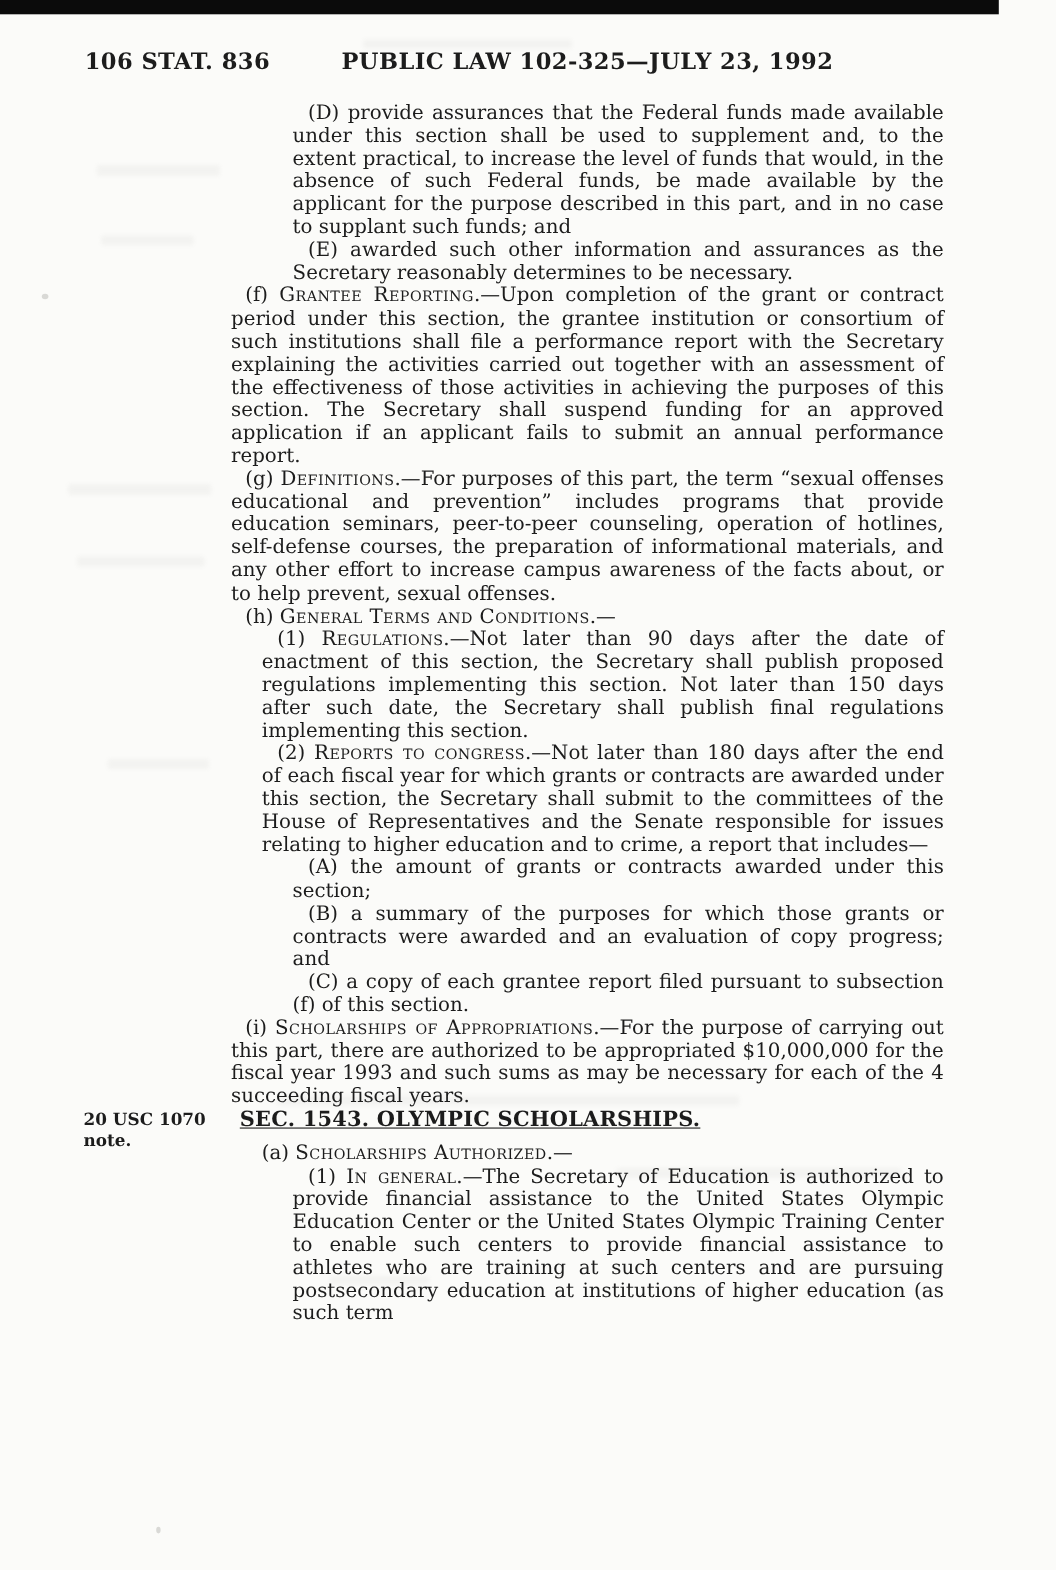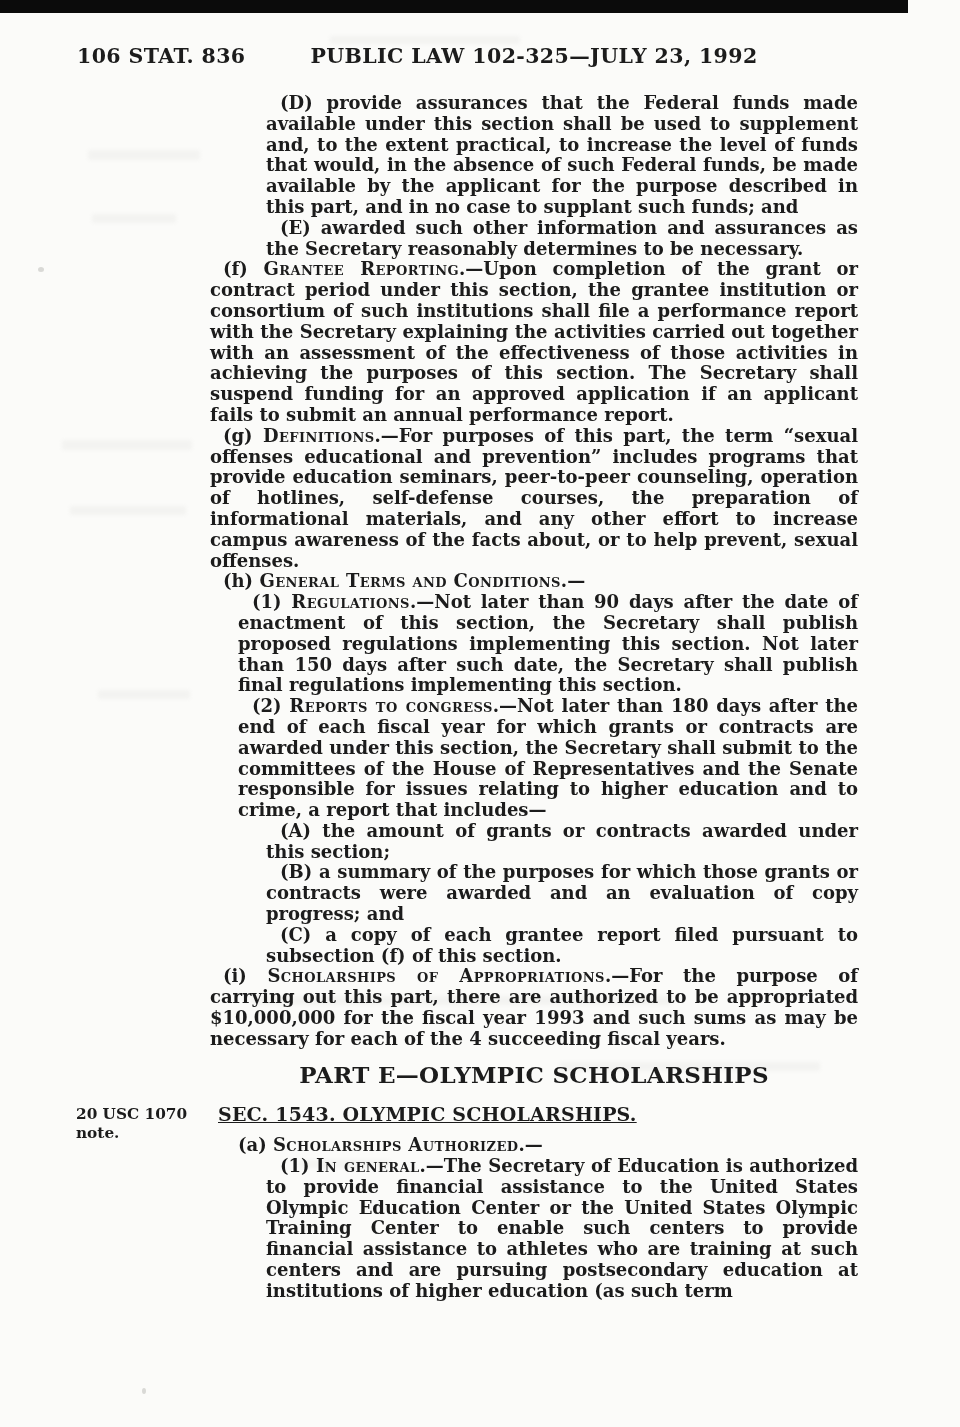--- a/index.html
+++ b/index.html
@@ -15,21 +15,21 @@
   }
   .top-bar{position:absolute;top:0;left:0;width:960px;height:13px;background:#0b0b0b;}
   .page-header{position:absolute;top:44px;left:0;width:960px;height:26px;font-weight:bold;font-size:20.5px;}
   .stat-cite{position:absolute;left:77px;top:0;letter-spacing:0.4px;white-space:nowrap;}
   .law-title{position:absolute;left:210px;width:648px;top:0;text-align:center;letter-spacing:0.4px;white-space:nowrap;}
   .body-col{
     position:absolute;left:210px;top:93px;width:648px;
     font-size:18px;line-height:20.8px;text-align:justify;
     text-justify:inter-word;
   }
-  .para{text-indent:13px;font-weight:bold;}
+  .para{text-indent:13px;}
   .para.lv1{margin-left:28px;text-indent:14px;}
   .para.lv2{margin-left:56px;text-indent:14px;}
   .para.ni{text-indent:0;}
   .sc{font-variant:small-caps;letter-spacing:0.4px;}
   .part-heading{
     margin:15px 0 19px;text-align:center;text-indent:0;
     font-weight:bold;font-size:23px;letter-spacing:0.3px;
   }
   .sec-wrap{position:relative;margin:0 0 10px;text-decoration:underline;}
   .sec-heading{margin:0;font-weight:bold;font-size:19px;letter-spacing:0.2px;text-indent:8px;text-align:left;}
@@ -73,21 +73,20 @@
         <div class="para lv0"><span>(g) </span><span class="sc">Definitions</span><span>.—</span><span>For purposes of this part, the term “sexual offenses educational and prevention” includes programs that provide education seminars, peer-to-peer counseling, operation of hotlines, self-defense courses, the preparation of informational materials, and any other effort to increase campus awareness of the facts about, or to help prevent, sexual offenses.</span></div>
         <div class="para lv0"><span>(h) </span><span class="sc">General Terms and Conditions</span><span>.—</span></div>
         <div class="para lv1"><span>(1) </span><span class="sc">Regulations</span><span>.—</span><span>Not later than 90 days after the date of enactment of this section, the Secretary shall publish proposed regulations implementing this section. Not later than 150 days after such date, the Secretary shall publish final regulations implementing this section.</span></div>
         <div class="para lv1"><span>(2) </span><span class="sc">Reports to congress</span><span>.—</span><span>Not later than 180 days after the end of each fiscal year for which grants or contracts are awarded under this section, the Secretary shall submit to the committees of the House of Representatives and the Senate responsible for issues relating to higher education and to crime, a report that includes—</span></div>
         <div class="para lv2"><span>(A) </span><span>the amount of grants or contracts awarded under this section;</span></div>
         <div class="para lv2"><span>(B) </span><span>a summary of the purposes for which those grants or contracts were awarded and an evaluation of copy progress; and</span></div>
         <div class="para lv2"><span>(C) </span><span>a copy of each grantee report filed pursuant to subsection (f) of this section.</span></div>
         <div class="para lv0"><span>(i) </span><span class="sc">Scholarships of Appropriations</span><span>.—</span><span>For the purpose of carrying out this part, there are authorized to be appropriated $10,000,000 for the fiscal year 1993 and such sums as may be necessary for each of the 4 succeeding fiscal years.</span></div>
       </div>
 
-    <h2 class="part-heading">PART E—OLYMPIC SCHOLARSHIPS</h2>
 
     <div class="sec-wrap">
       <aside class="margin-note">
         <div>20 USC 1070</div>
         <div>note.</div>
       </aside>
       <h3 class="sec-heading">SEC. 1543. OLYMPIC SCHOLARSHIPS.</h3>
     </div>
 
     <div>

